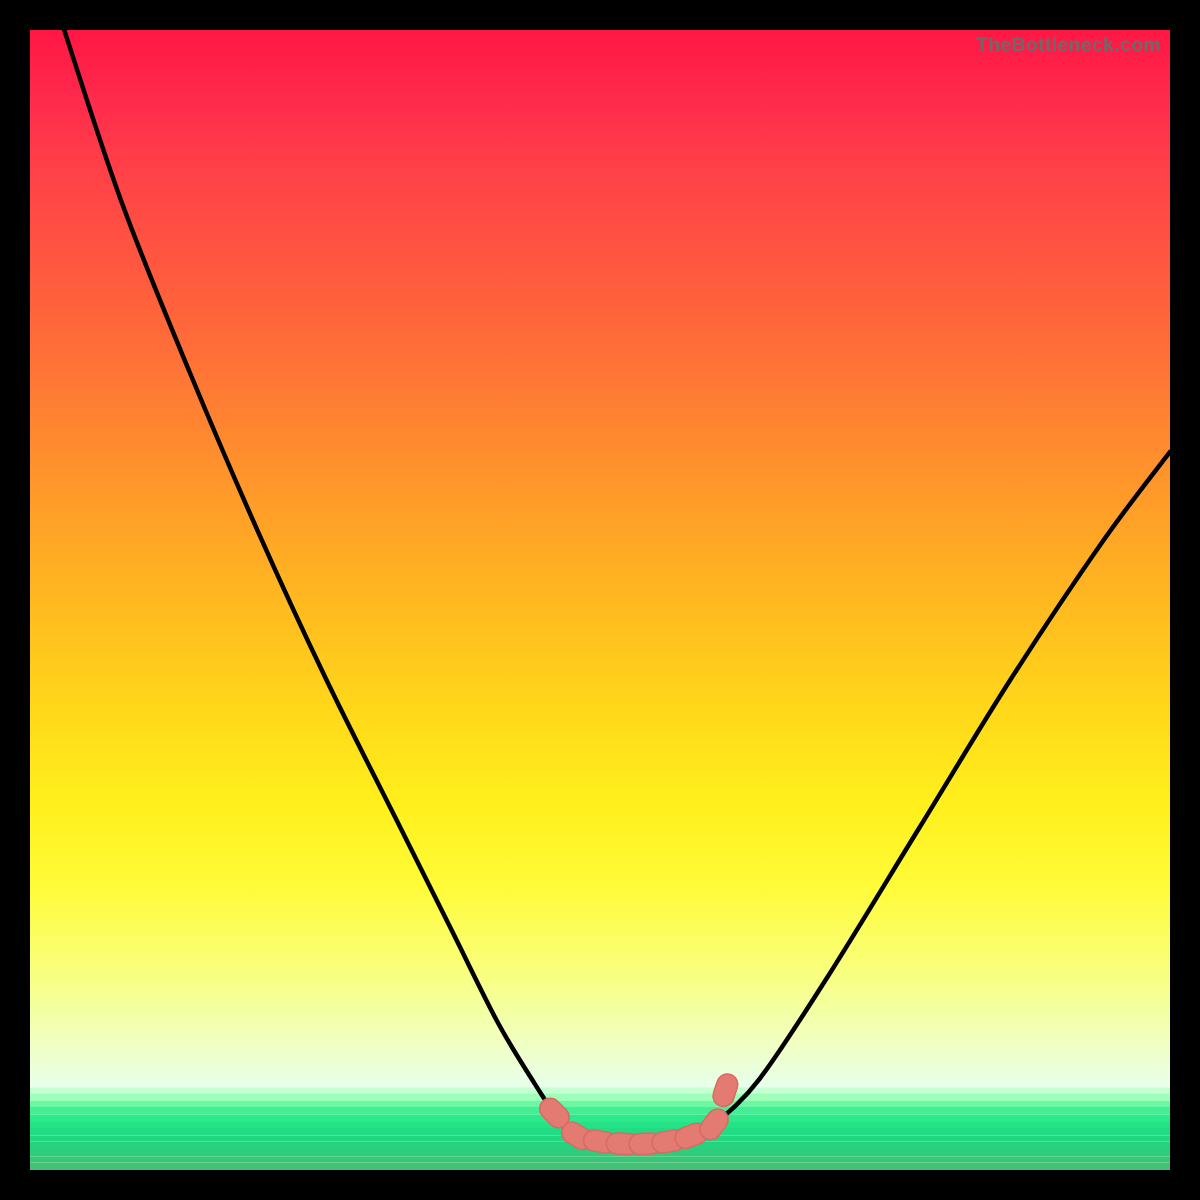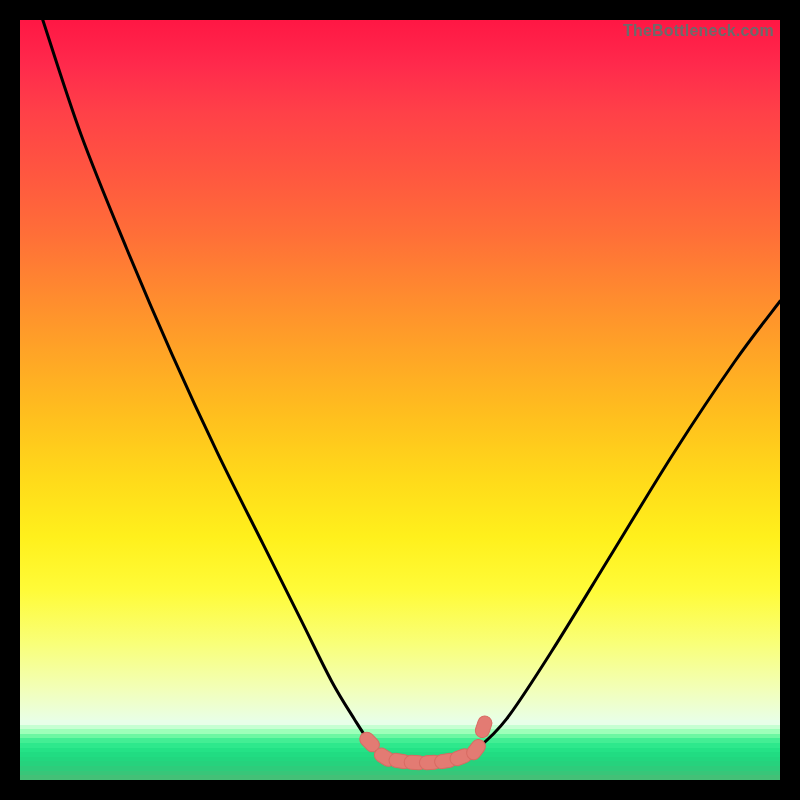--- a/index.html
+++ b/index.html
@@ -47,21 +47,21 @@
     flex-direction: column;
   }
   .bottom-band div {
     flex: 1;
   }
   .watermark {
     position: absolute;
     top: 22px;
     right: 26px;
     color: #6b6b6b;
-    font-size: 16px;
+    font-size: 13px;
     font-weight: 600;
     letter-spacing: 0.2px;
   }
   svg.curves {
     position: absolute;
     left: 0;
     top: 0;
     width: 760px;
     height: 760px;
     overflow: visible;

